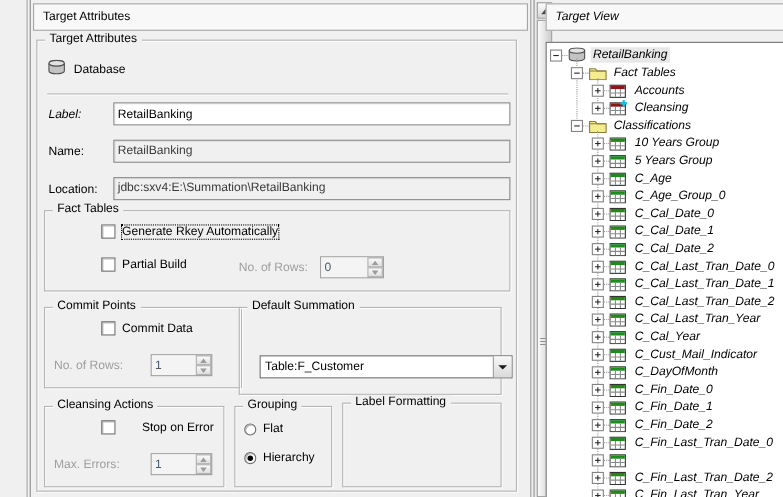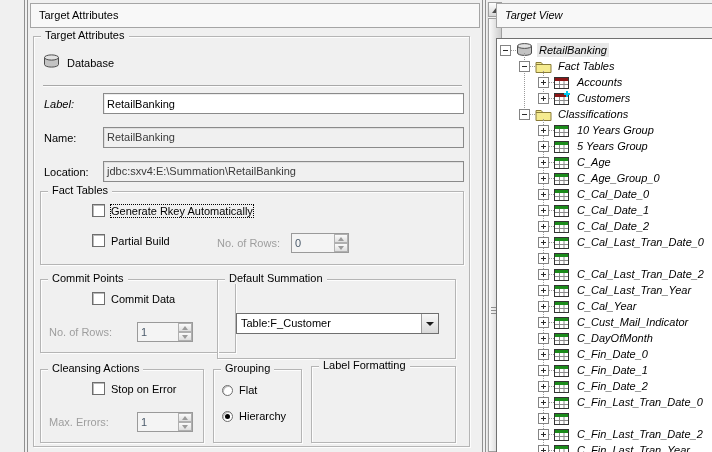--- a/index.html
+++ b/index.html
@@ -131,21 +131,21 @@
             <span class="sb2 up">
               <i></i>
             </span>
             <span class="sb2 dn">
               <i></i>
             </span>
           </span>
       </div>
     </div>
 
-    <div class="grp" style="left:6px;top:242px;width:196px;height:74px;">
+    <div class="grp" style="left:6px;top:242px;width:180px;height:74px;">
       <span class="legend">Commit Points</span>
       <div class="cbrow" style="left:8px;top:12px;">
         <span class="cb"></span>
         <span class="cblabel">Commit Data</span>
       </div>
       <span class="lbl dis" style="left:8px;top:46px;">No. of Rows:</span>
       <div class="spinner" style="left:96px;top:42px;width:56px;">
         <span class="spinval">1</span>
         <span class="spinbtns">
             <span class="sb2 up">
@@ -153,31 +153,31 @@
             </span>
             <span class="sb2 dn">
               <i></i>
             </span>
           </span>
       </div>
     </div>
 
     <div class="grp" style="left:183px;top:242px;width:239px;height:80px;">
       <span class="legend">Default Summation</span>
-      <div class="combo" style="left:18px;top:33px;width:203px;gap:22px;">
+      <div class="combo" style="left:18px;top:43px;width:230px;gap:22px;">
         <span class="cval">Table:F_Customer</span>
         <span class="cbtn">
             <i></i>
           </span>
       </div>
     </div>
 
     <div class="grp" style="left:6px;top:332px;width:164px;height:74px;">
       <span class="legend">Cleansing Actions</span>
-      <div class="cbrow" style="left:8px;top:12px;">
+      <div class="cbrow" style="left:8px;top:12px;gap:18px;">
         <span class="cb"></span>
         <span class="cblabel">Stop on Error</span>
       </div>
       <span class="lbl dis" style="left:8px;top:46px;">Max. Errors:</span>
       <div class="spinner" style="left:96px;top:42px;width:56px;">
         <span class="spinval">1</span>
         <span class="spinbtns">
             <span class="sb2 up">
               <i></i>
             </span>
@@ -269,21 +269,21 @@
             <svg width="16" height="14" viewBox="0 0 16 14">
               <rect x="0.5" y="2.5" width="14" height="11" fill="#fff" stroke="#333"></rect>
               <rect x="1" y="3" width="13" height="3" fill="#8b1616"></rect>
               <line x1="5.5" y1="6" x2="5.5" y2="13" stroke="#8a8a8a"></line>
               <line x1="10" y1="6" x2="10" y2="13" stroke="#8a8a8a"></line>
               <line x1="1" y1="9.5" x2="14" y2="9.5" stroke="#8a8a8a"></line>
               <rect x="12" y="0" width="2" height="6" fill="#00c8f0"></rect>
               <rect x="10" y="2" width="6" height="2" fill="#00c8f0"></rect>
             </svg>
           </span>
-          <span class="tlabel">Customers</span>
+          <span class="tlabel">Cleansing</span>
         </div>
         <div class="trow" style="padding-left: 22px;">
           <span class="expand">
             <i class="eh"></i>
           </span>
           <span class="stub"></span>
           <span class="ticon">
             <svg width="17" height="13" viewBox="0 0 17 13">
               <path d="M1 2.5 h5.2 l1.6 2 H16 v8 H1 z" fill="#f5eb8f" stroke="#8a7d3a"></path>
               <path d="M1 4.5 H16" stroke="#8a7d3a"></path>
@@ -435,20 +435,21 @@
           <span class="stub"></span>
           <span class="ticon">
             <svg width="16" height="14" viewBox="0 0 16 14">
               <rect x="0.5" y="2.5" width="14" height="11" fill="#fff" stroke="#333"></rect>
               <rect x="1" y="3" width="13" height="3" fill="#1c8c1c"></rect>
               <line x1="5.5" y1="6" x2="5.5" y2="13" stroke="#8a8a8a"></line>
               <line x1="10" y1="6" x2="10" y2="13" stroke="#8a8a8a"></line>
               <line x1="1" y1="9.5" x2="14" y2="9.5" stroke="#8a8a8a"></line>
             </svg>
           </span>
+          <span class="tlabel">C_Cal_Last_Tran_Date_1</span>
         </div>
         <div class="trow" style="padding-left: 41px;">
           <span class="expand">
             <i class="eh"></i>
             <i class="ev"></i>
           </span>
           <span class="stub"></span>
           <span class="ticon">
             <svg width="16" height="14" viewBox="0 0 16 14">
               <rect x="0.5" y="2.5" width="14" height="11" fill="#fff" stroke="#333"></rect>

